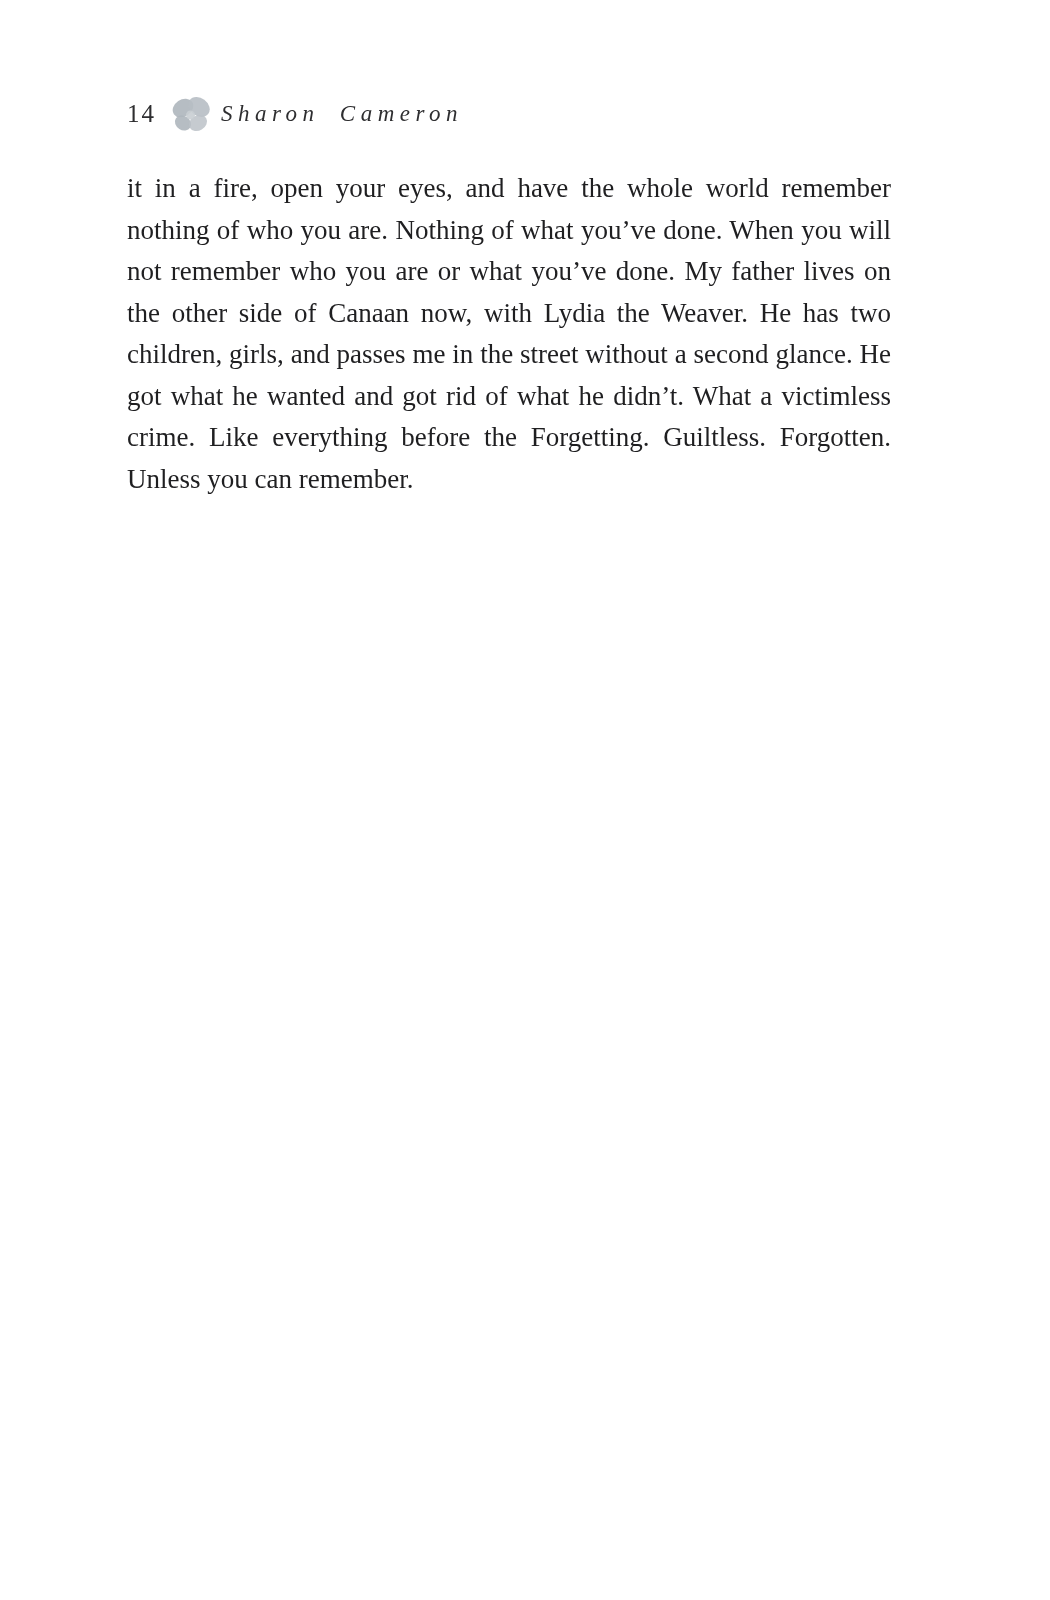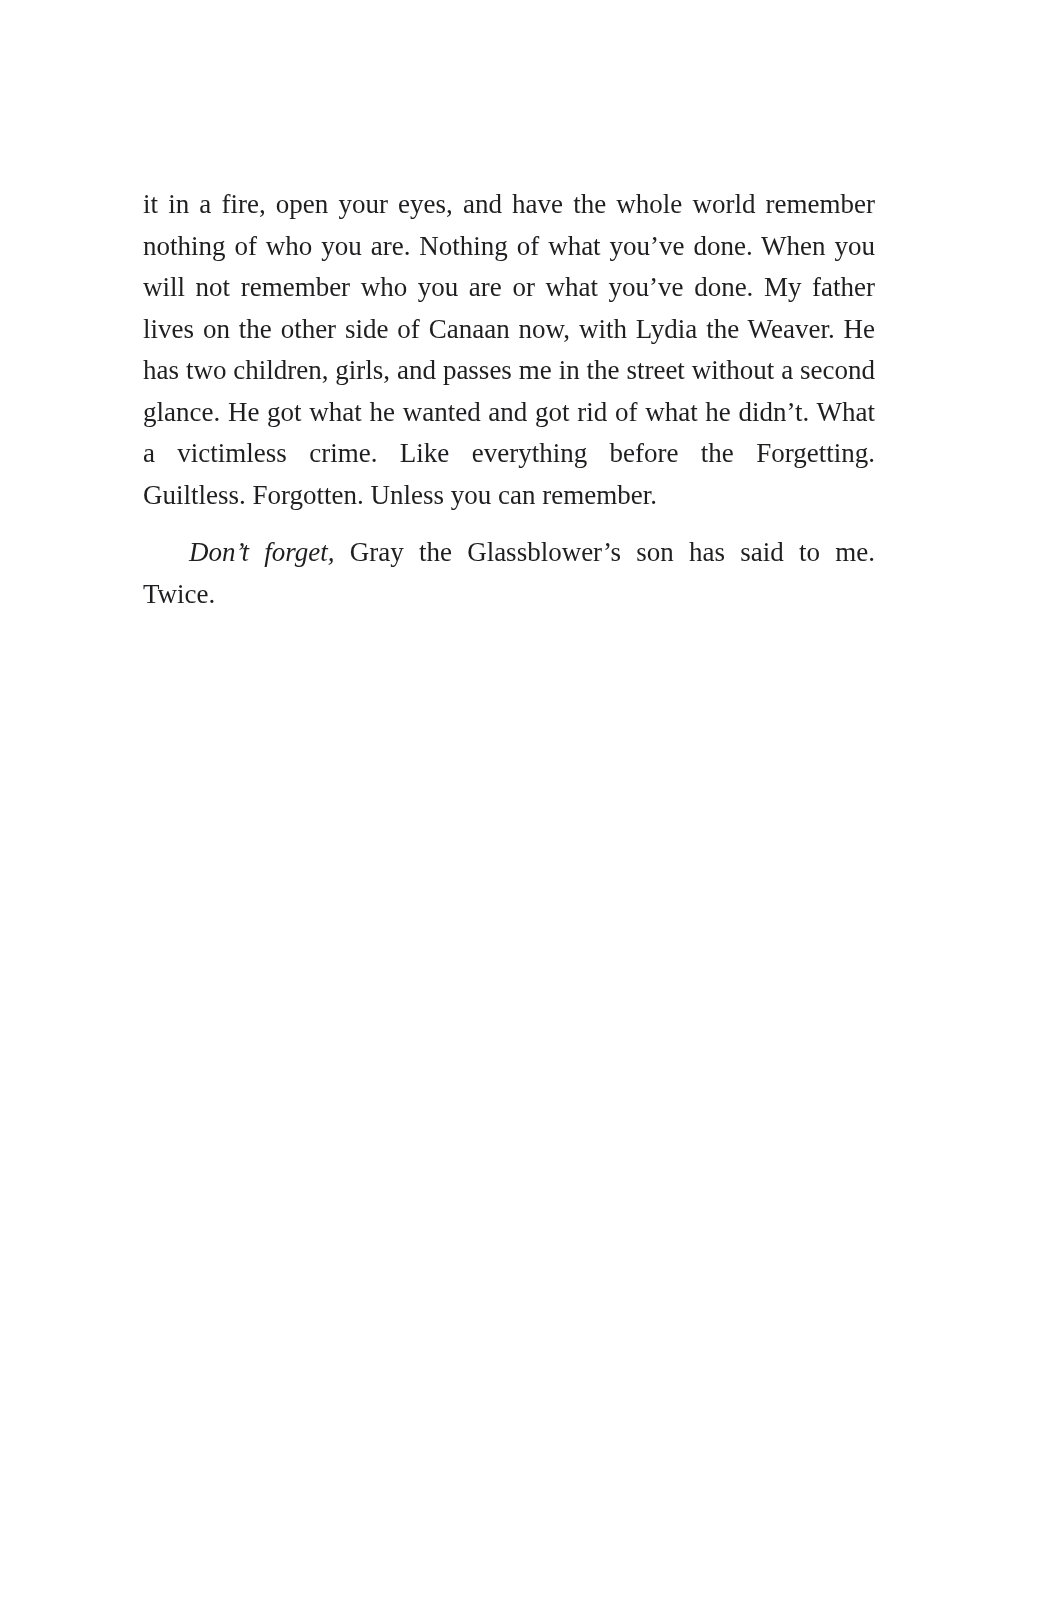--- a/index.html
+++ b/index.html
@@ -47,35 +47,49 @@
   .body-text {
     position: absolute;
     left: 127px;
     top: 168px;
     width: 764px;
     font-size: 27px;
     line-height: 41.5px;
     color: #1f1f21;
   }
   .body-text p {
-    margin: 16px;
+    margin: 0;
     text-align: justify;
     text-justify: inter-word;
   }
   .body-text p.indent {
     text-indent: 46px;
   }
   .seg-italic {
     font-style: italic;
   }
 </style>
 </head>
 <body>
 
 <div class="page">
 
+  <div class="header">
+    <span class="pagenum">14</span>
+    <span class="ornament">
+      <svg width="44" height="40" viewBox="0 0 44 40" xmlns="http://www.w3.org/2000/svg">
+        <g>
+          <ellipse cx="14" cy="13" rx="11" ry="8.5" transform="rotate(-34 14 13)" fill="#b2b9c0" opacity="0.95"></ellipse>
+          <ellipse cx="30" cy="12" rx="11.5" ry="9" transform="rotate(36 30 12)" fill="#b7bec4" opacity="0.9"></ellipse>
+          <ellipse cx="14" cy="28" rx="8.5" ry="7" transform="rotate(32 14 28)" fill="#aeb6bd" opacity="0.9"></ellipse>
+          <ellipse cx="29" cy="28" rx="9.5" ry="7.5" transform="rotate(-30 29 28)" fill="#bcc2c8" opacity="0.85"></ellipse>
+          <circle cx="21.5" cy="20" r="4.5" fill="#c9ced3" opacity="0.9"></circle>
+        </g>
+      </svg>
+    </span>
+    <span class="author">Sharon Cameron</span>
+  </div>
 
   <div class="body-text" id="body-text">
       <p><span>it in a fire, open your eyes, and have the whole world remember nothing of who you are. Nothing of what you’ve done. When you will not remember who you are or what you’ve done. My father lives on the other side of Canaan now, with Lydia the Weaver. He has two children, girls, and passes me in the street without a second glance. He got what he wanted and got rid of what he didn’t. What a victimless crime. Like everything before the Forgetting. Guiltless. Forgotten. Unless you can remember.</span></p>
-      <p class="indent"><span class="seg-italic">Don’t forget,</span><span> Gray the Glassblower’s son has said to me. Twice.</span></p>
     </div>
 
 </div>
 
 </body></html>

